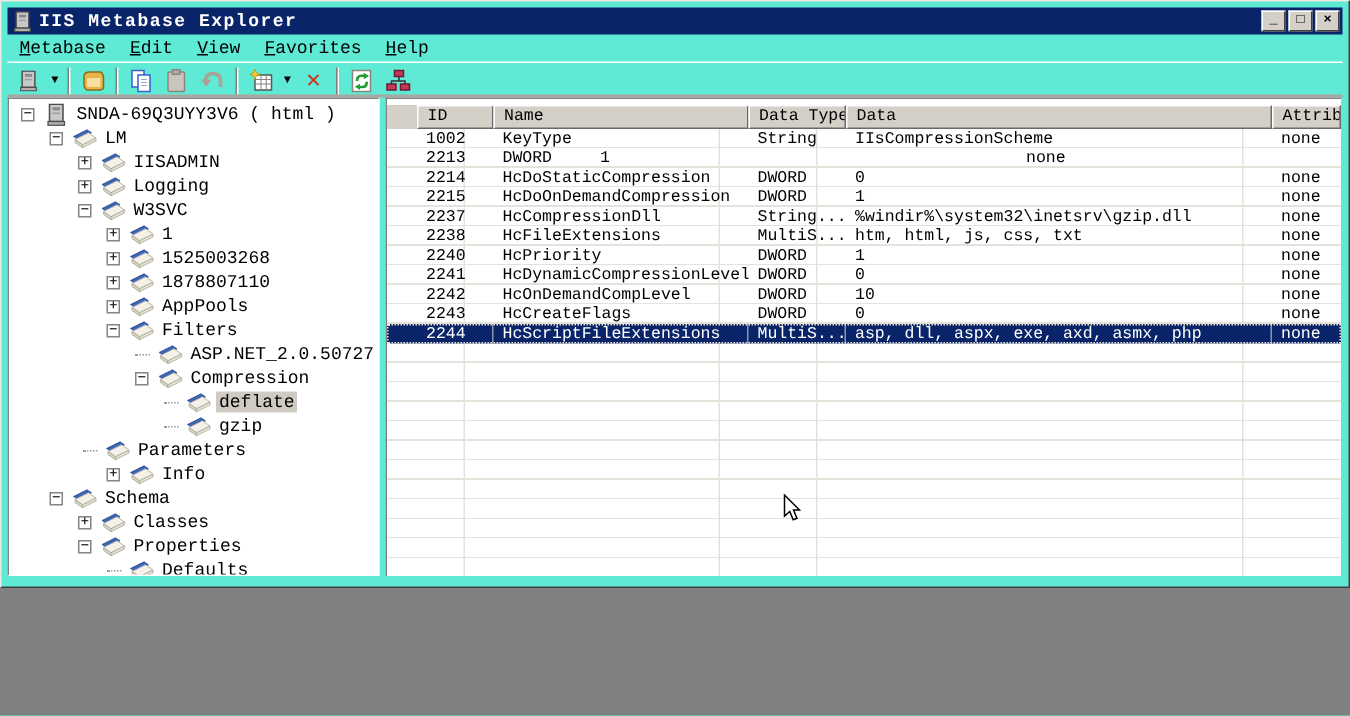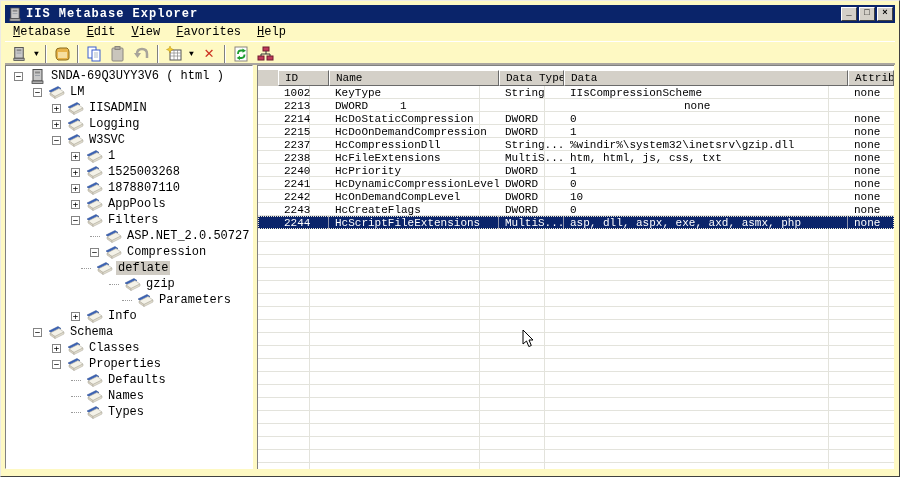--- a/index.html
+++ b/index.html
@@ -1,19 +1,19 @@
 <!DOCTYPE html>
 <html><head>
 <meta charset="utf-8">
 <style>
   html,body{margin:0;padding:0;background:#808080;}
   *{box-sizing:border-box;}
   body{font-family:"Liberation Mono","DejaVu Sans Mono",monospace;}
 
-  .window{position:relative;width:900px;height:477px;background:#fef9c3;overflow:hidden;
+  .window{position:relative;width:900px;height:392px;background:#5eead4;overflow:hidden;
     border-left:1px solid #ECEAE5;border-top:1px solid #ECEAE5;border-right:1px solid #404040;border-bottom:1px solid #404040;}
 
   
   .titlebar{position:absolute;left:4px;top:4px;right:4px;height:18px;background:#0A246A;
     display:flex;align-items:center;padding:0 2px;}
   .title-icon{width:16px;height:15px;margin-right:3px;flex:0 0 auto;}
   .title-text{color:#fff;font-weight:bold;font-size:12px;letter-spacing:1px;white-space:nowrap;}
   .win-btns{margin-left:auto;display:flex;gap:2px;}
   .win-btn{width:16px;height:14px;background:#D4D0C8;border-top:1px solid #fff;border-left:1px solid #fff;
     border-right:1px solid #404040;border-bottom:1px solid #404040;
@@ -280,39 +280,39 @@
       </div>
       <div class="trow" style="padding-left:84px">
         <span class="texp">
           <span class="box">−</span>
         </span>
         <svg class="ticon" viewBox="0 0 17 15">
           <use href="#sym-key"></use>
         </svg>
         <span class="tlabel">Compression</span>
       </div>
-      <div class="trow" style="padding-left:75px">
+      <div class="trow" style="padding-left:103px">
         <span class="texp">
           <span class="stub"></span>
         </span>
         <svg class="ticon" viewBox="0 0 17 15">
           <use href="#sym-key"></use>
         </svg>
         <span class="tlabel sel">deflate</span>
       </div>
       <div class="trow" style="padding-left:103px">
         <span class="texp">
           <span class="stub"></span>
         </span>
         <svg class="ticon" viewBox="0 0 17 15">
           <use href="#sym-key"></use>
         </svg>
         <span class="tlabel">gzip</span>
       </div>
-      <div class="trow" style="padding-left:116px">
+      <div class="trow" style="padding-left:49px">
         <span class="texp">
           <span class="stub"></span>
         </span>
         <svg class="ticon" viewBox="0 0 17 15">
           <use href="#sym-key"></use>
         </svg>
         <span class="tlabel">Parameters</span>
       </div>
       <div class="trow" style="padding-left:65px">
         <span class="texp">

